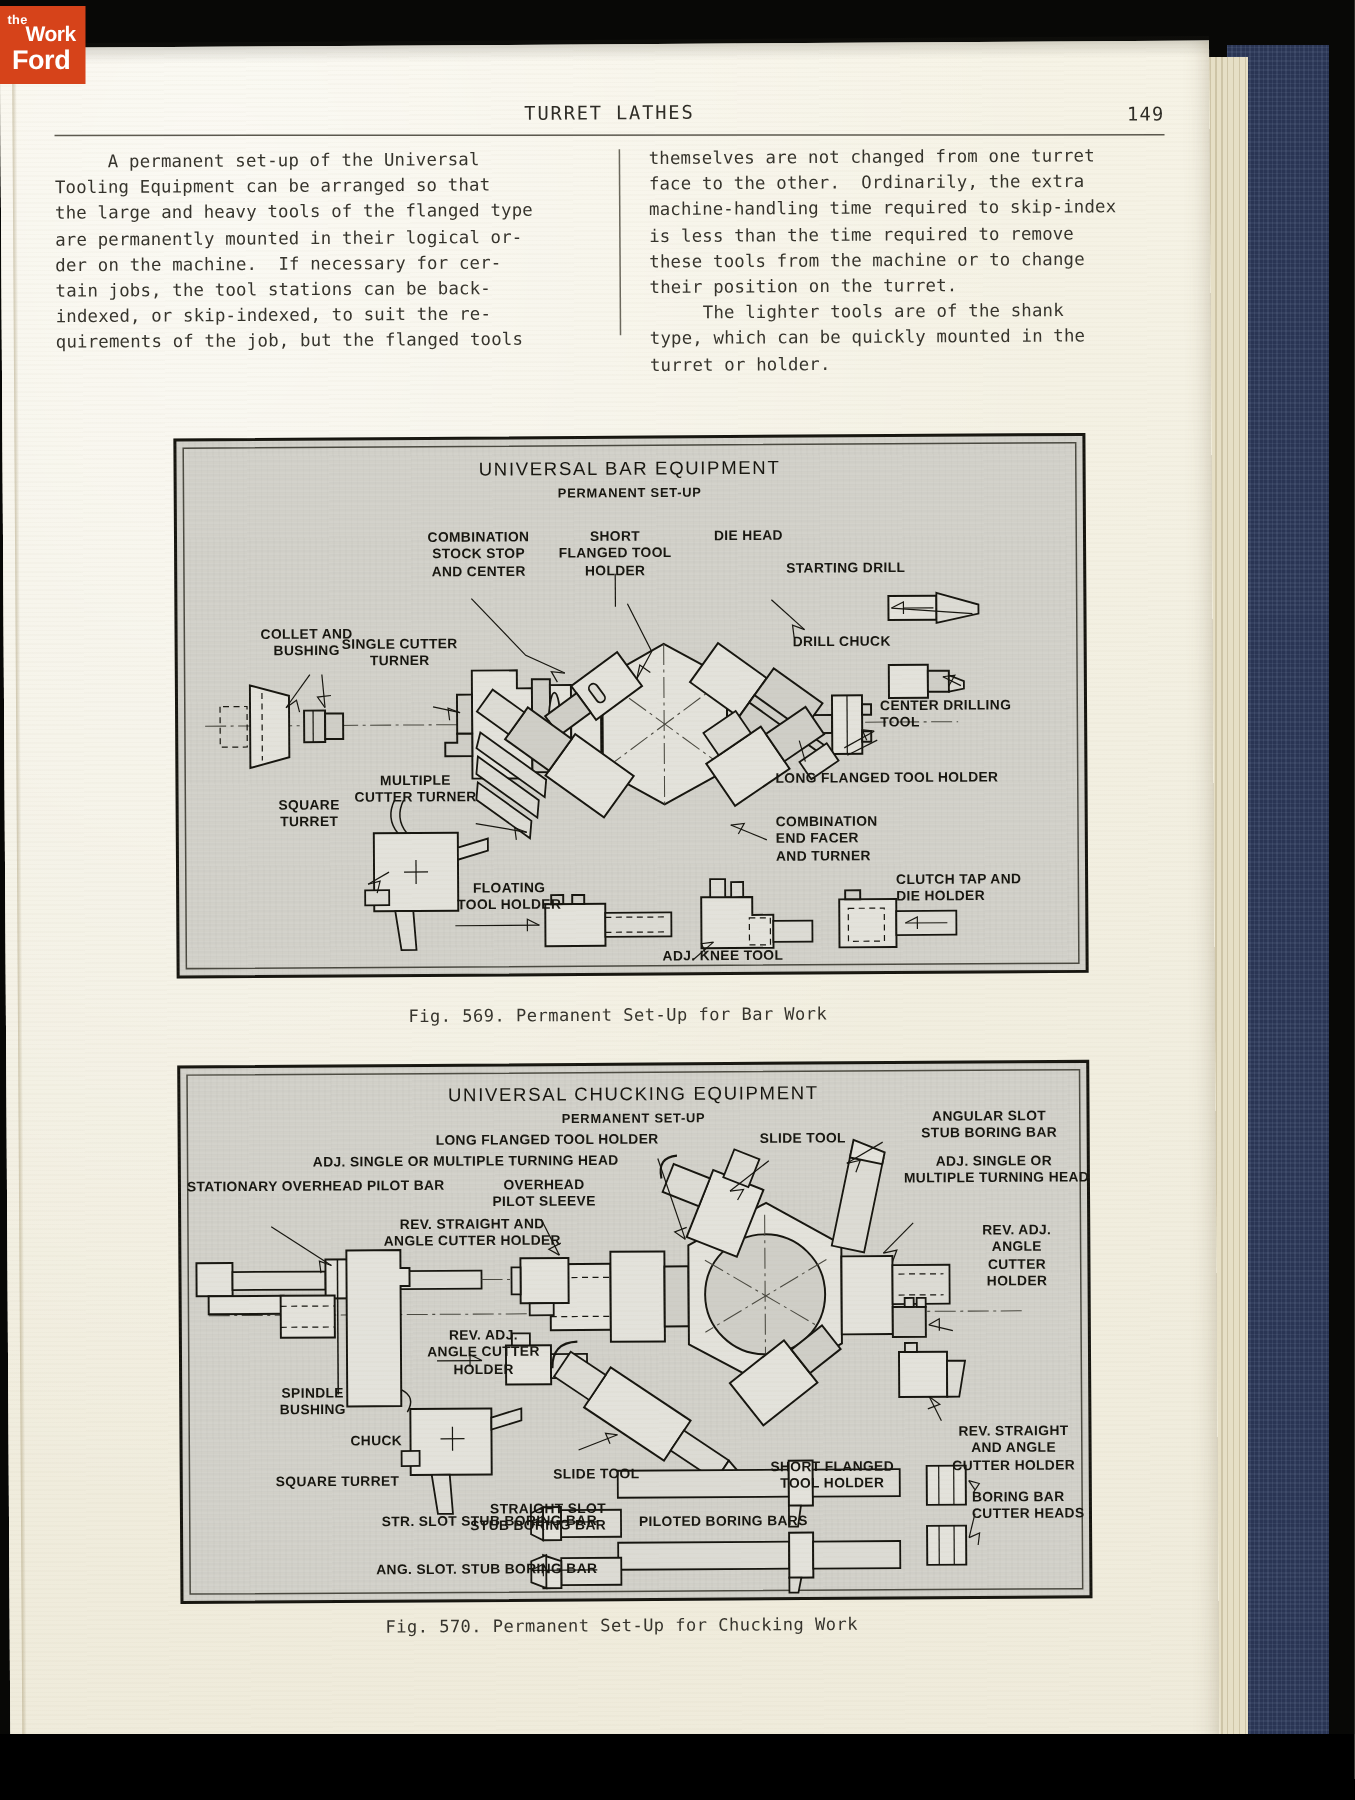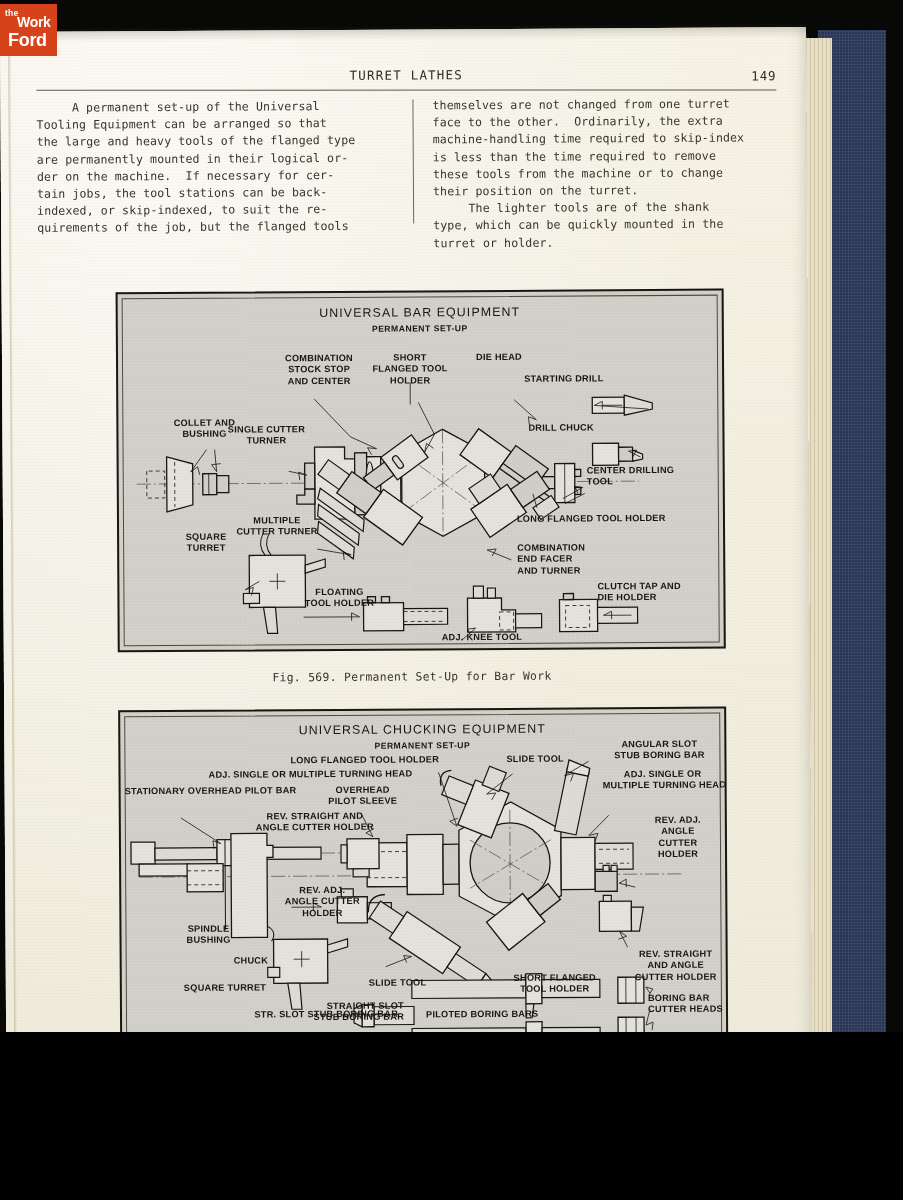--- a/index.html
+++ b/index.html
@@ -1,18 +1,18 @@
 <!DOCTYPE html>
 <html><head>
 <meta charset="utf-8">
 <style>
   html,body{margin:0;padding:0;background:#000;}
   body{width:903px;height:1200px;overflow:hidden;font-family:"Liberation Sans",sans-serif;}
 
-  #scene{position:relative;width:903px;height:1032px;background:#080806;overflow:hidden;}
+  #scene{position:relative;width:903px;height:1156px;background:#080806;overflow:hidden;}
 
   
   .cover{
     position:absolute; left:818px; top:30px; width:68px; height:1148px;
     background:linear-gradient(100deg,#2b3758 0%,#3b4a6e 28%,#2a3css 60%,#222c47 100%);
     background-color:#2f3c5e;
   }
   .cover-tex{
     position:absolute;left:0;top:0;right:0;bottom:0;
     background-image:repeating-linear-gradient(90deg,rgba(255,255,255,.06) 0 1px,rgba(0,0,0,.07) 1px 3px),

